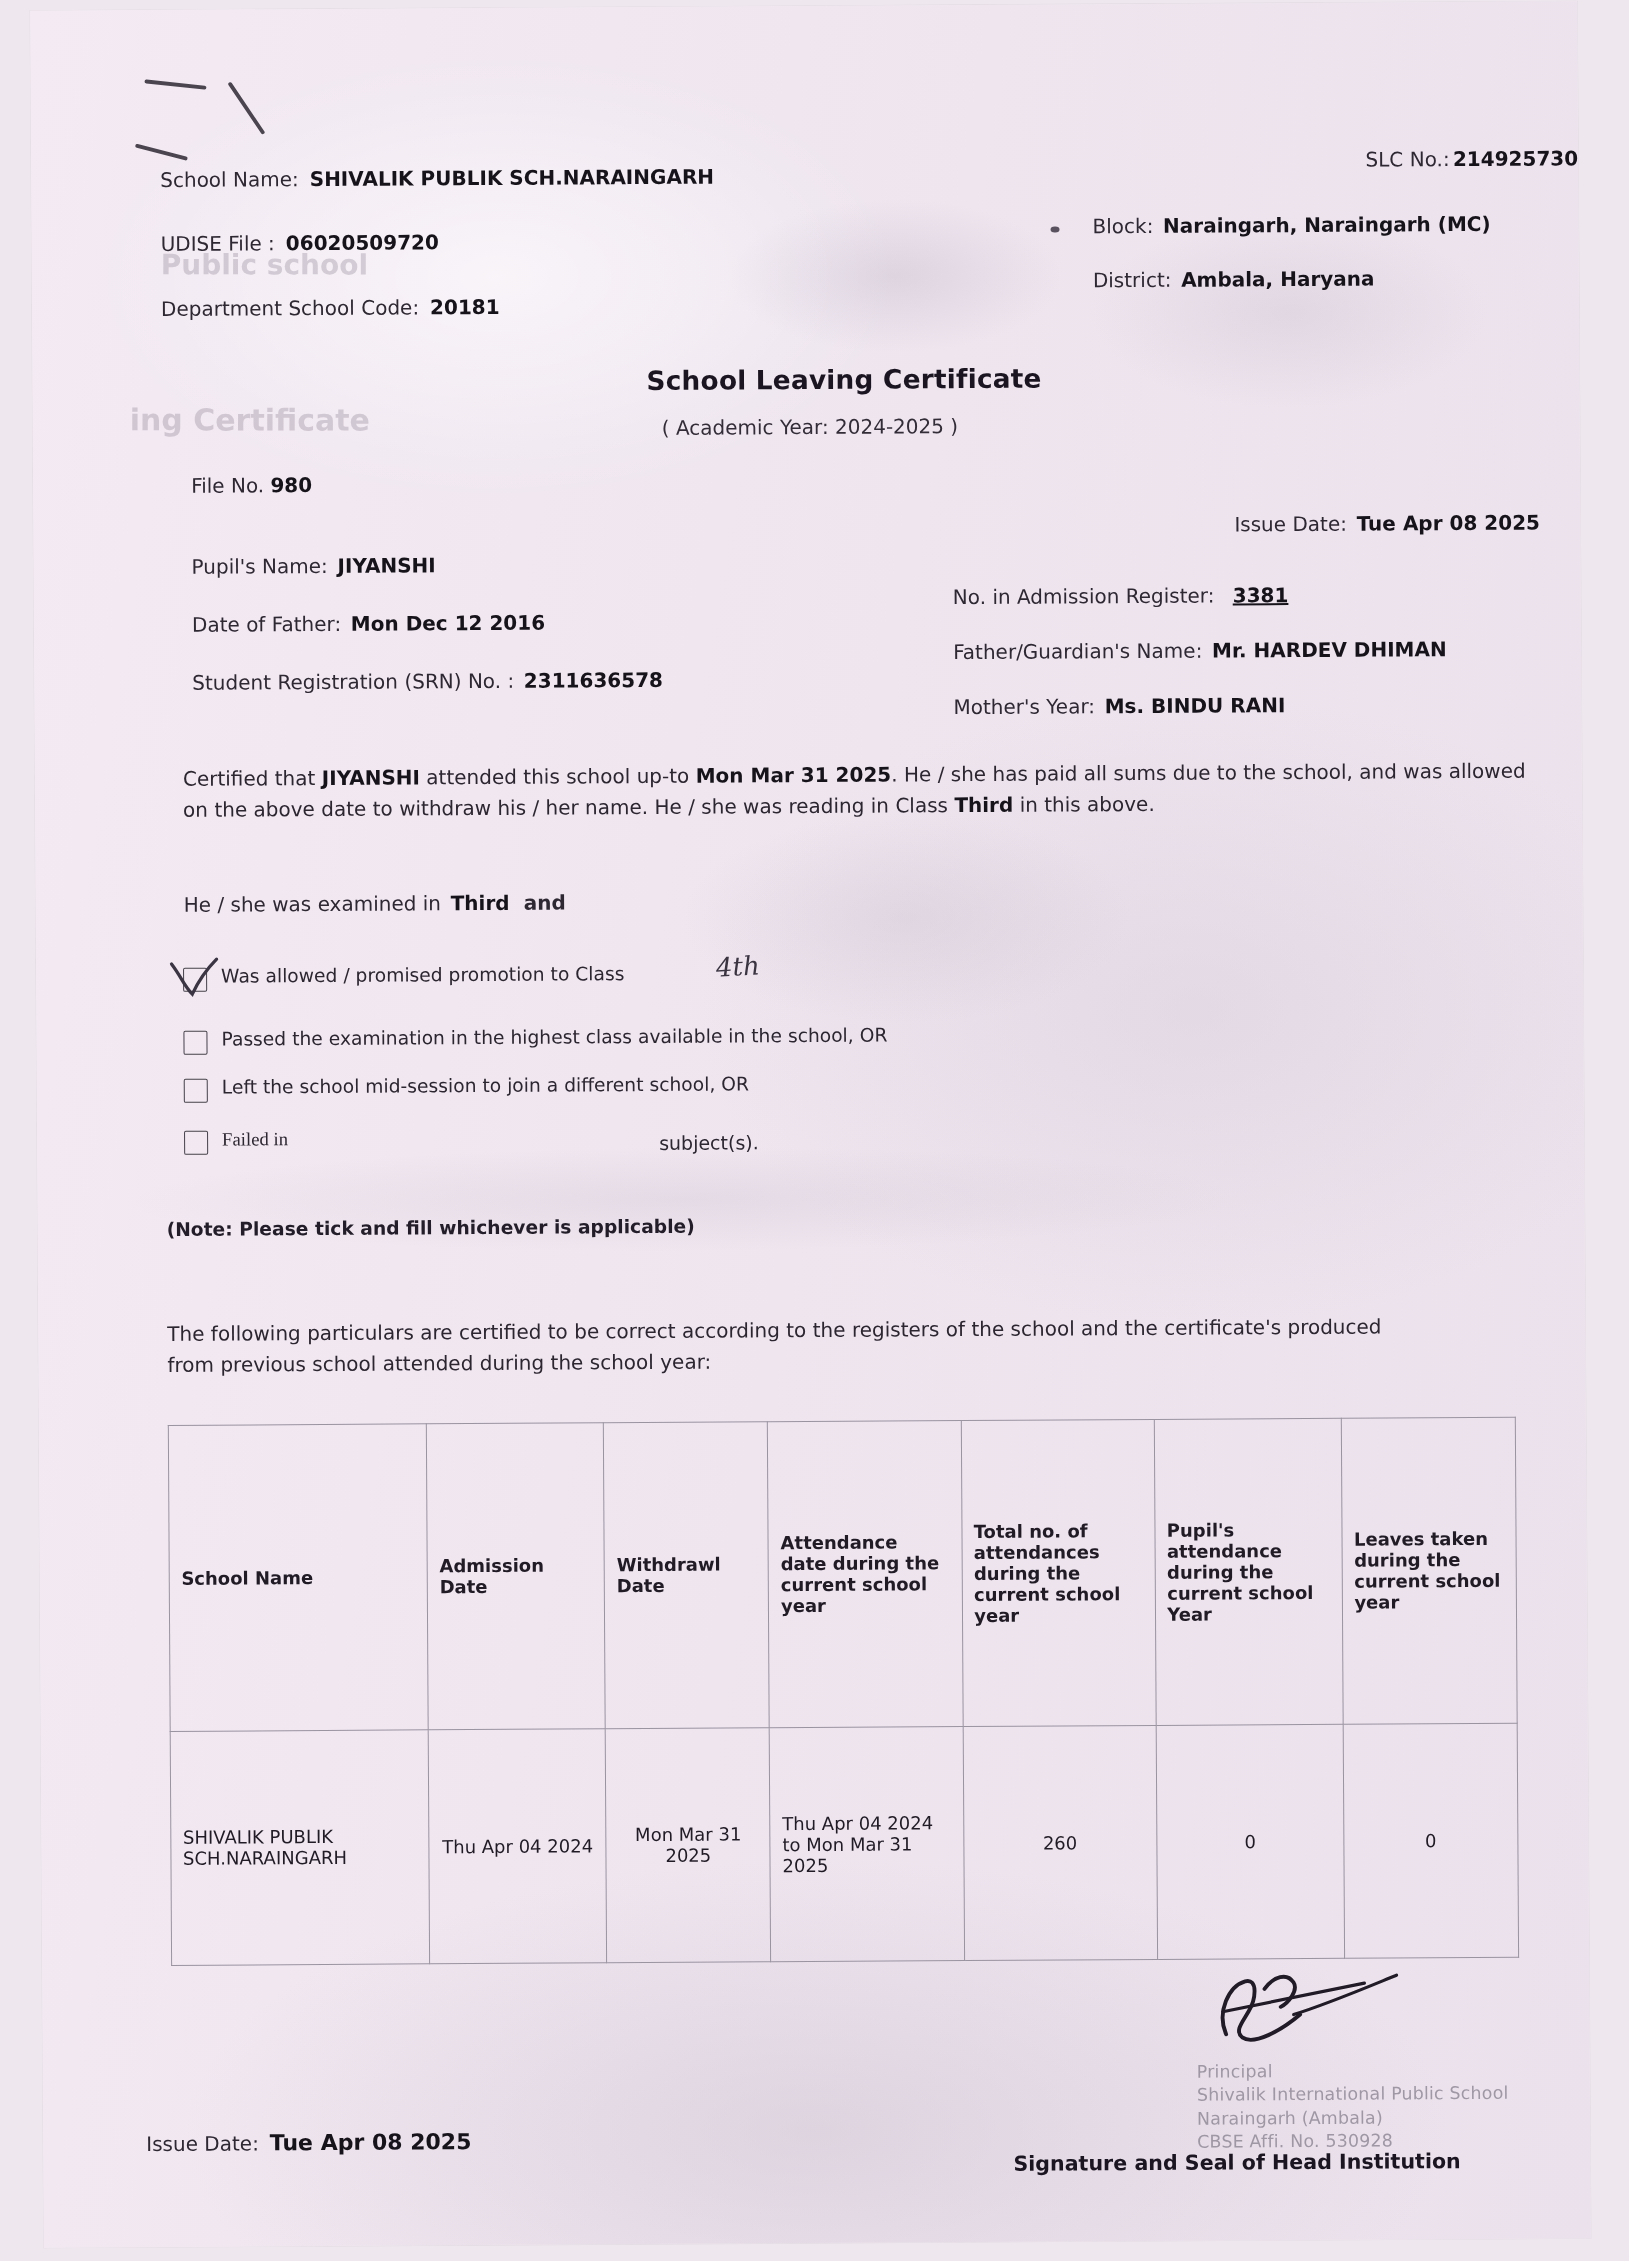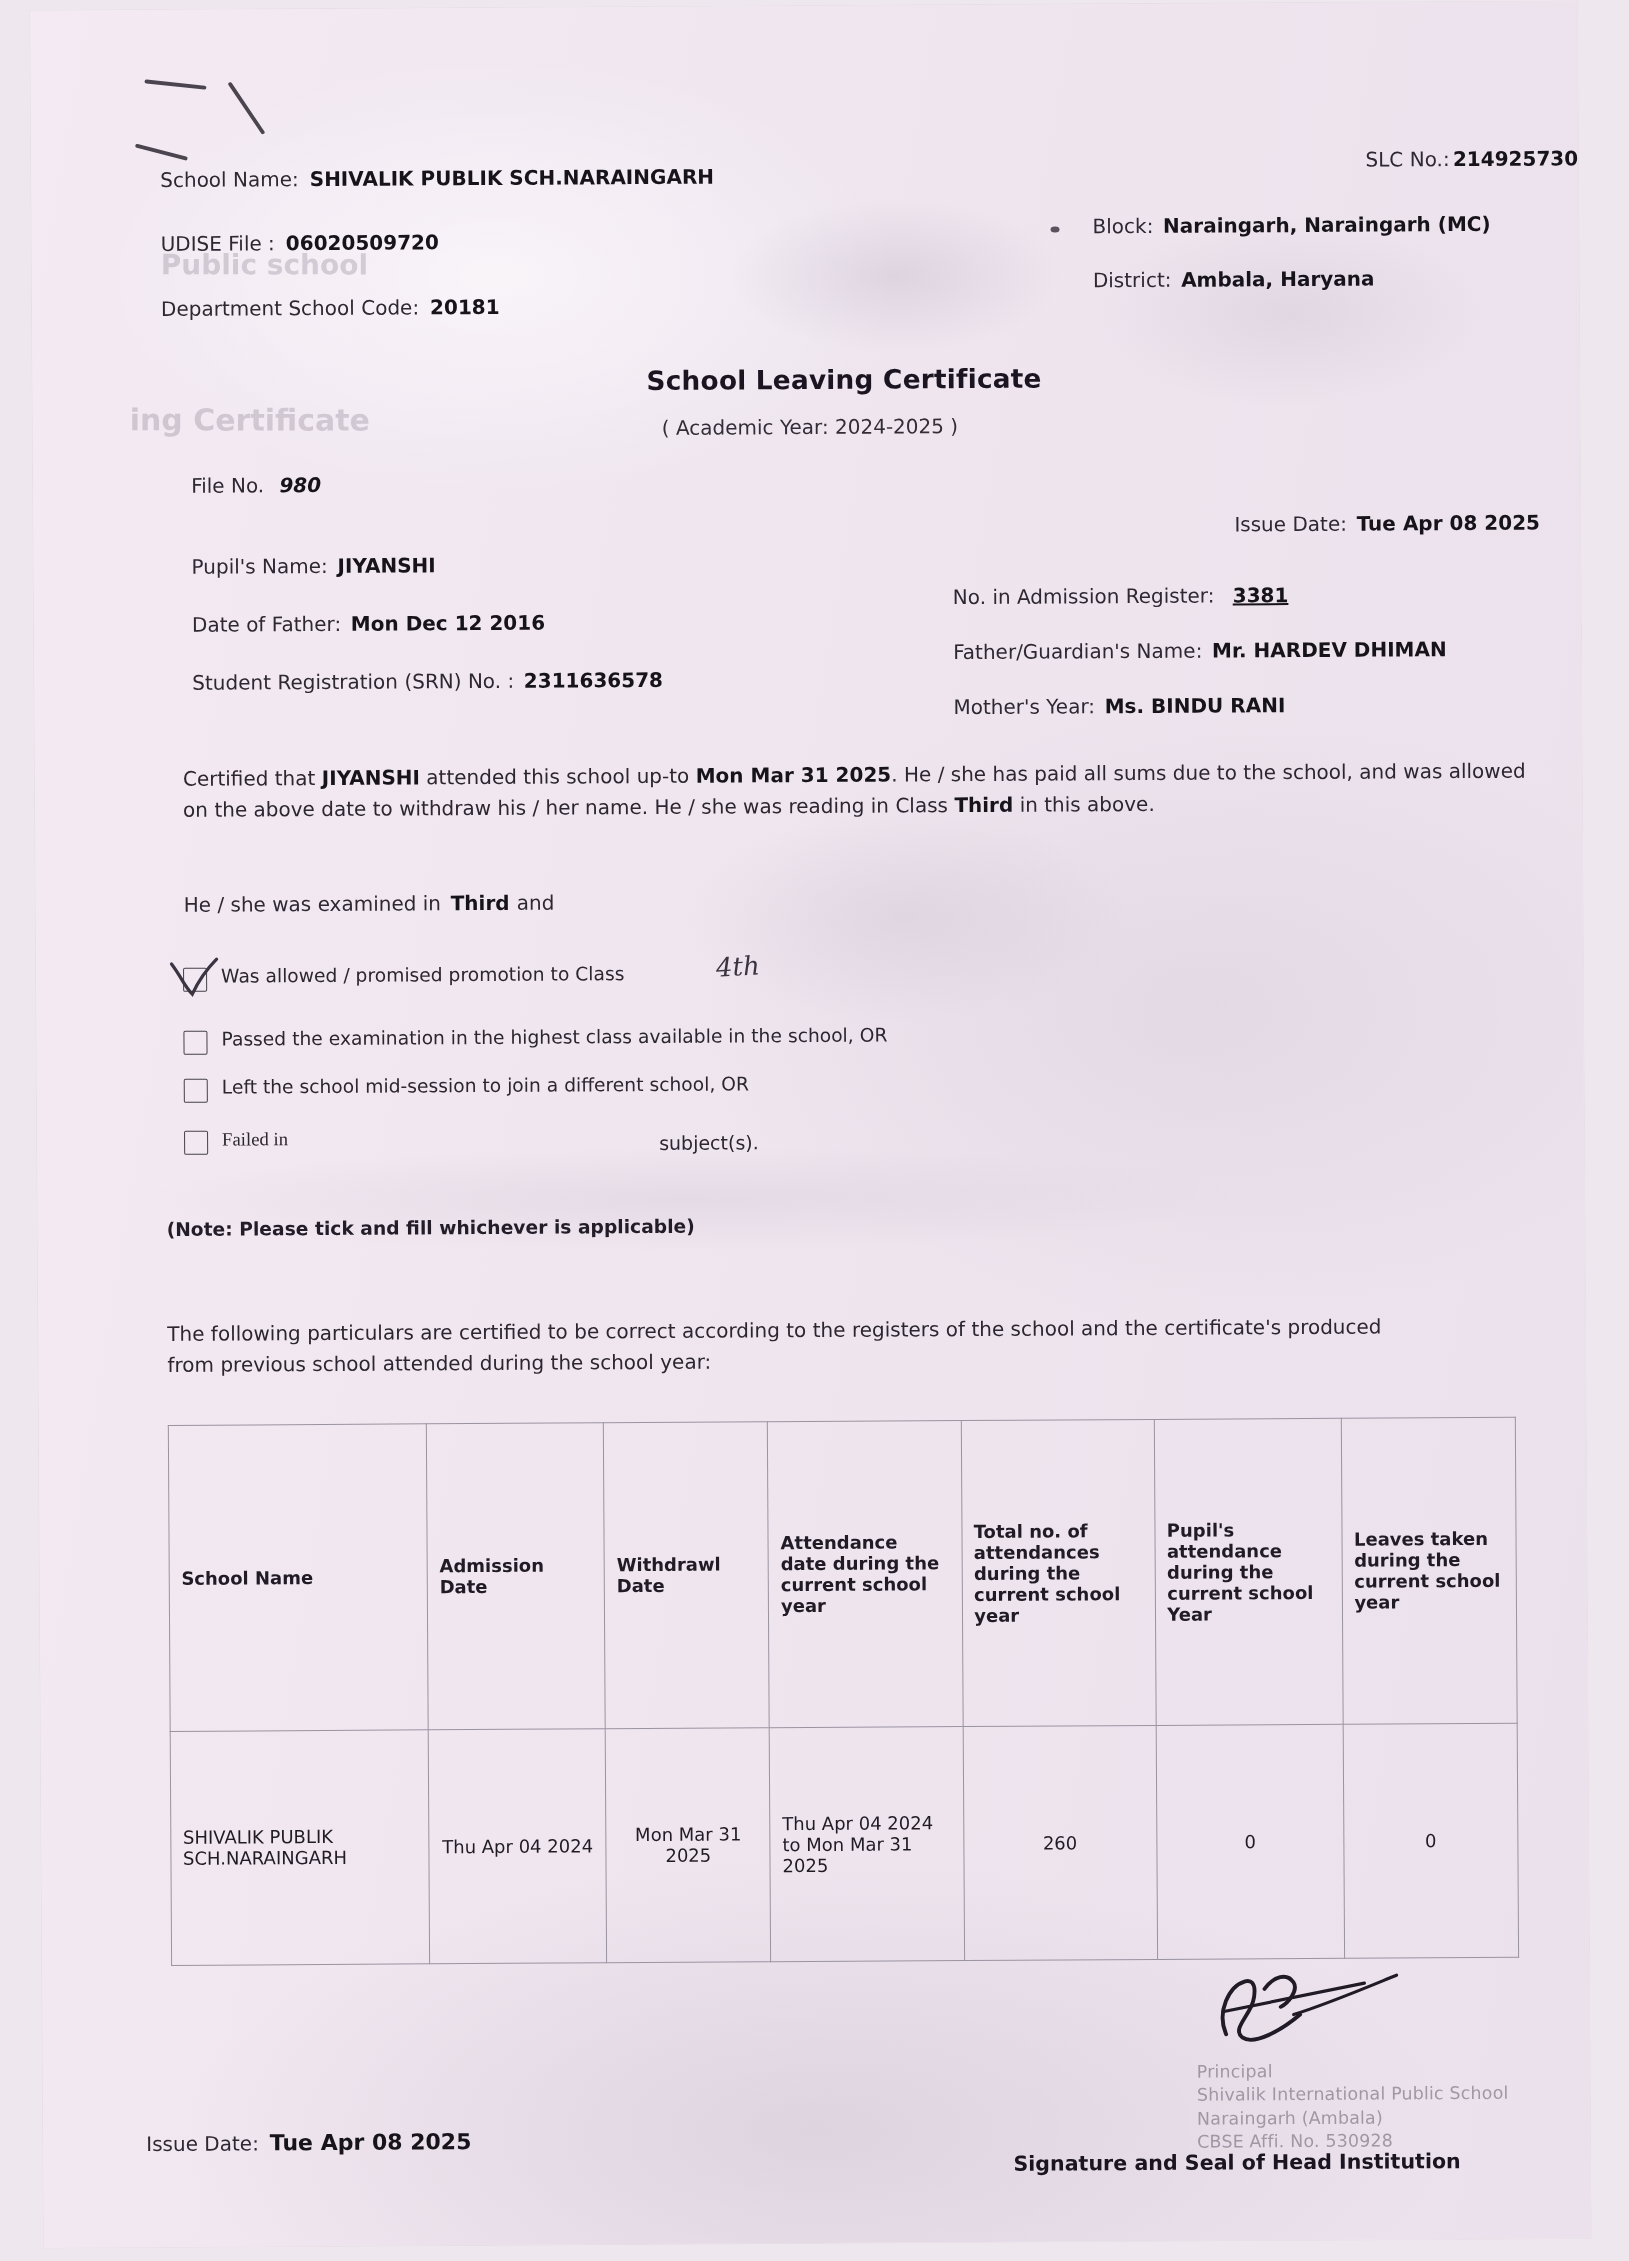--- a/index.html
+++ b/index.html
@@ -175,21 +175,21 @@
         <span class="val" style="margin-left:6.4px;">Ambala, Haryana</span>
       </div>
 
       <div class="smudge" style="left:1019px; top:222px; width:9px; height:6.4px; background:#5a535f;"></div>
 
       <div class="abs title" style="left:614px; top:358px;">School Leaving Certificate</div>
       <div class="abs subtitle" style="left:629px; top:409px;">( Academic Year: 2024-2025 )</div>
 
       <div class="abs" style="left:158px; top:464px;">
         <span class="lbl">File No.</span>
-        <span class="val" style="margin-left:12px;font-style:italic;">980</span>
+        <span class="val" style="margin-left:3px;">980</span>
       </div>
 
       <div class="abs" style="left:1201px; top:509px;">
         <span class="lbl">Issue Date:</span>
         <span class="val" style="margin-left:6.4px;">Tue Apr 08 2025</span>
       </div>
 
       <div class="abs" style="left:158px; top:545px;">
         <span class="lbl">Pupil's Name:</span>
         <span class="val" style="margin-left:6.4px;">JIYANSHI</span>
@@ -225,21 +225,21 @@
         <span class="b">JIYANSHI</span>
         <span>attended this school up-to</span>
         <span class="b">Mon Mar 31 2025</span><span>. He / she has paid all sums due to the school, and was allowed on the above date to withdraw his / her name. He / she was reading in Class</span>
         <span class="b">Third</span>
         <span>in this above.</span>
       </div>
 
       <div class="abs" style="left:148px; top:883px;">
         <span class="lbl">He / she was examined in</span>
         <span class="val" style="margin-left:6.4px;">Third</span>
-        <span class="lbl" style="margin-left:4px;">and</span>
+        <span class="lbl" style="margin-left:11px;font-weight:bold;">and</span>
       </div>
 
       <div class="abs checkrow" style="left:147px; top:956px;">
         <span class="checkbox"></span>
         <span class="ctext">Was allowed / promised promotion to Class</span>
       </div>
 
       <svg class="scribble" style="left:129px; top:938px;" width="71" height="58" viewBox="0 0 110 90">
         <path d="M10 25 C25 45, 30 60, 42 72 C50 55, 62 36, 80 18" stroke="#3b3442" stroke-width="5" fill="none" stroke-linecap="round"></path>
       </svg>

